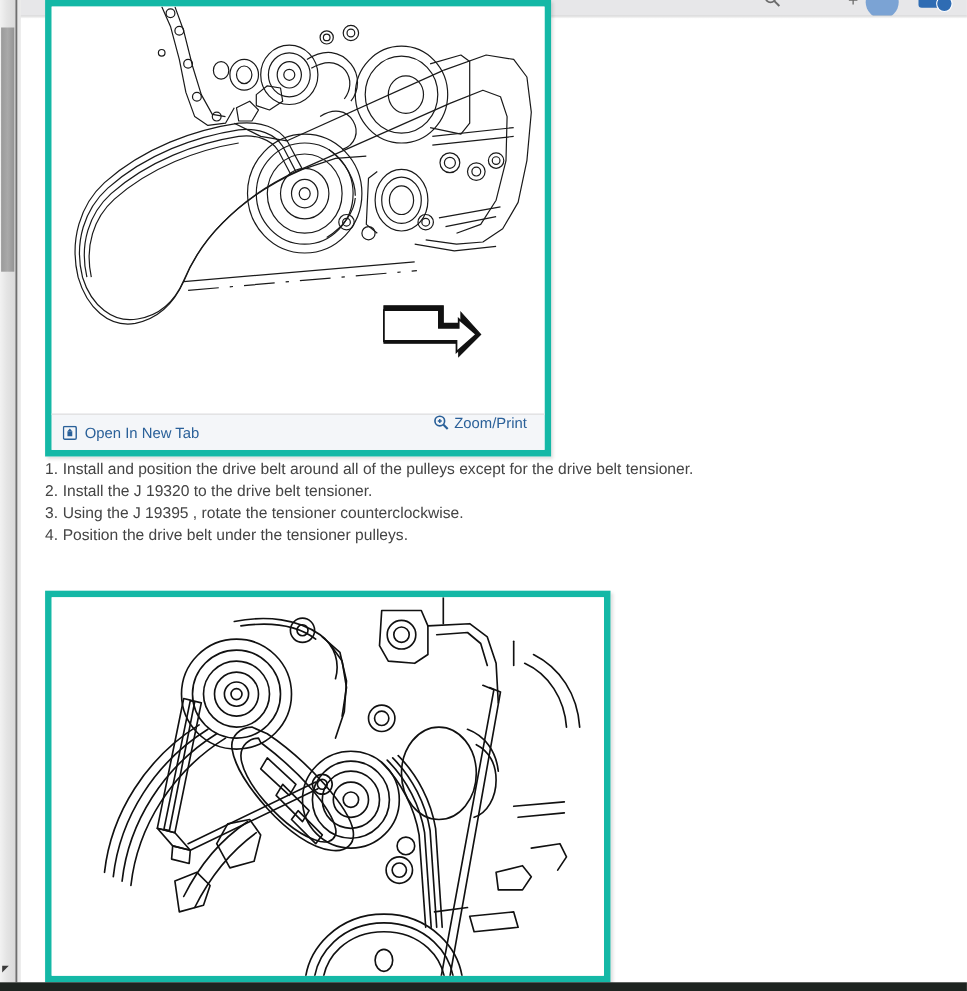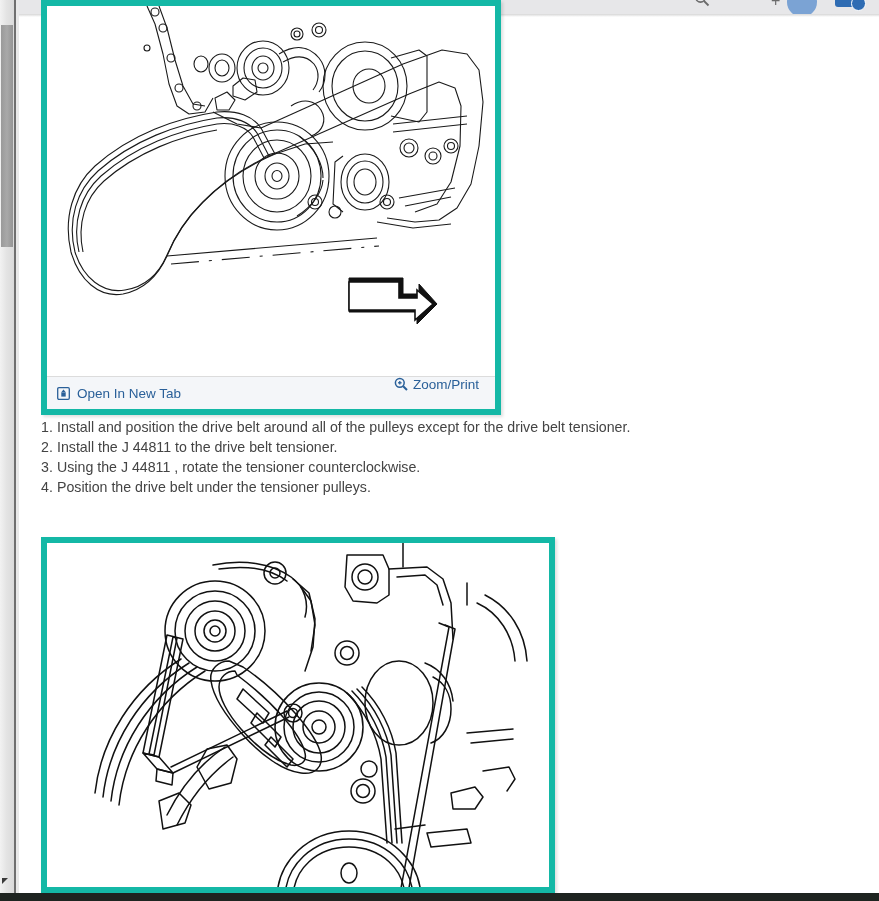--- a/index.html
+++ b/index.html
@@ -354,25 +354,25 @@
       </div>
     </div>
 
     <div class="steps">
       <div class="step-row">
         <span class="step-num">1.</span>
         <span class="step-text">Install and position the drive belt around all of the pulleys except for the drive belt tensioner.</span>
       </div>
       <div class="step-row">
         <span class="step-num">2.</span>
-        <span class="step-text">Install the J 44811 to the drive belt tensioner.</span>
+        <span class="step-text">Install the J 19320 to the drive belt tensioner.</span>
       </div>
       <div class="step-row">
         <span class="step-num">3.</span>
-        <span class="step-text">Using the J 44811 , rotate the tensioner counterclockwise.</span>
+        <span class="step-text">Using the J 19395 , rotate the tensioner counterclockwise.</span>
       </div>
       <div class="step-row">
         <span class="step-num">4.</span>
         <span class="step-text">Position the drive belt under the tensioner pulleys.</span>
       </div>
     </div>
 
     <div class="figure-panel" id="figure-2">
       <div class="figure-img-area">
         <svg width="512" height="356" viewBox="0 0 512 356">

